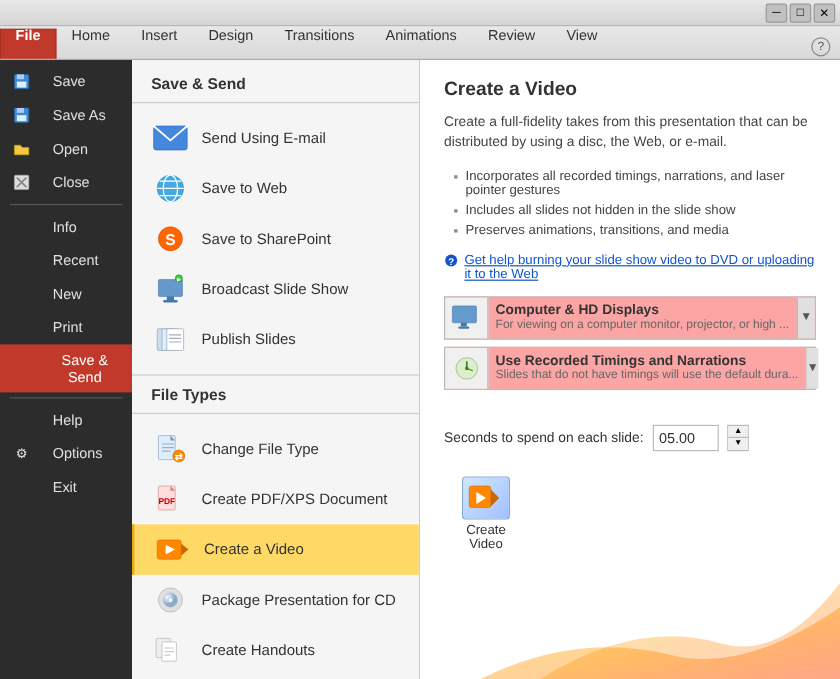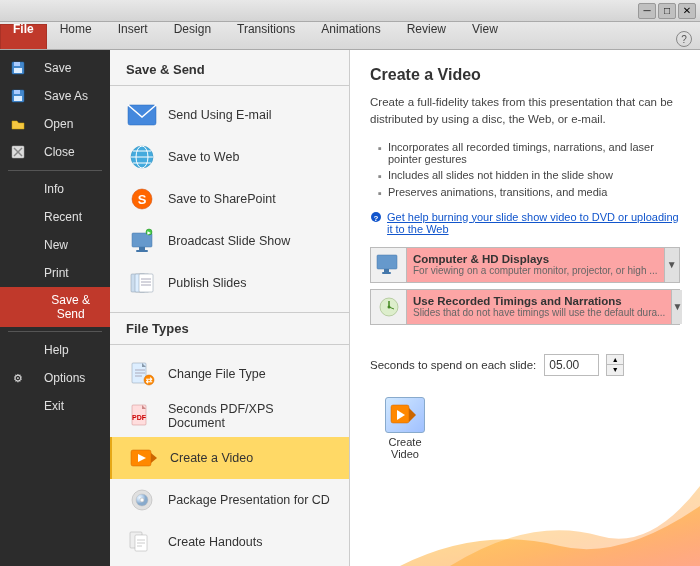--- a/index.html
+++ b/index.html
@@ -493,21 +493,21 @@
     </div>
 
     <div class="menu-item">
       <div class="menu-icon">
         <svg width="30" height="26" viewBox="0 0 30 26">
           <rect x="5" y="2" width="14" height="20" rx="1" fill="#ffdddd" stroke="#cc8888" stroke-width="0.5"></rect>
           <polygon points="15,2 19,6 15,6" fill="#cc8888"></polygon>
           <text x="12" y="17" text-anchor="middle" fill="#cc0000" font-size="7" font-weight="bold">PDF</text>
         </svg>
       </div>
-      <span class="menu-item-text">Seconds PDF/XPS Document</span>
+      <span class="menu-item-text">Create PDF/XPS Document</span>
     </div>
 
     <div class="menu-item selected">
       <div class="menu-icon">
         <svg width="30" height="26" viewBox="0 0 30 26">
           <rect x="2" y="5" width="20" height="16" rx="2" fill="#ff8800" stroke="#cc6600" stroke-width="0.5"></rect>
           <polygon points="22,8 28,13 22,18" fill="#cc6600"></polygon>
           <polygon points="9,9 9,17 17,13" fill="white"></polygon>
         </svg>
       </div>

